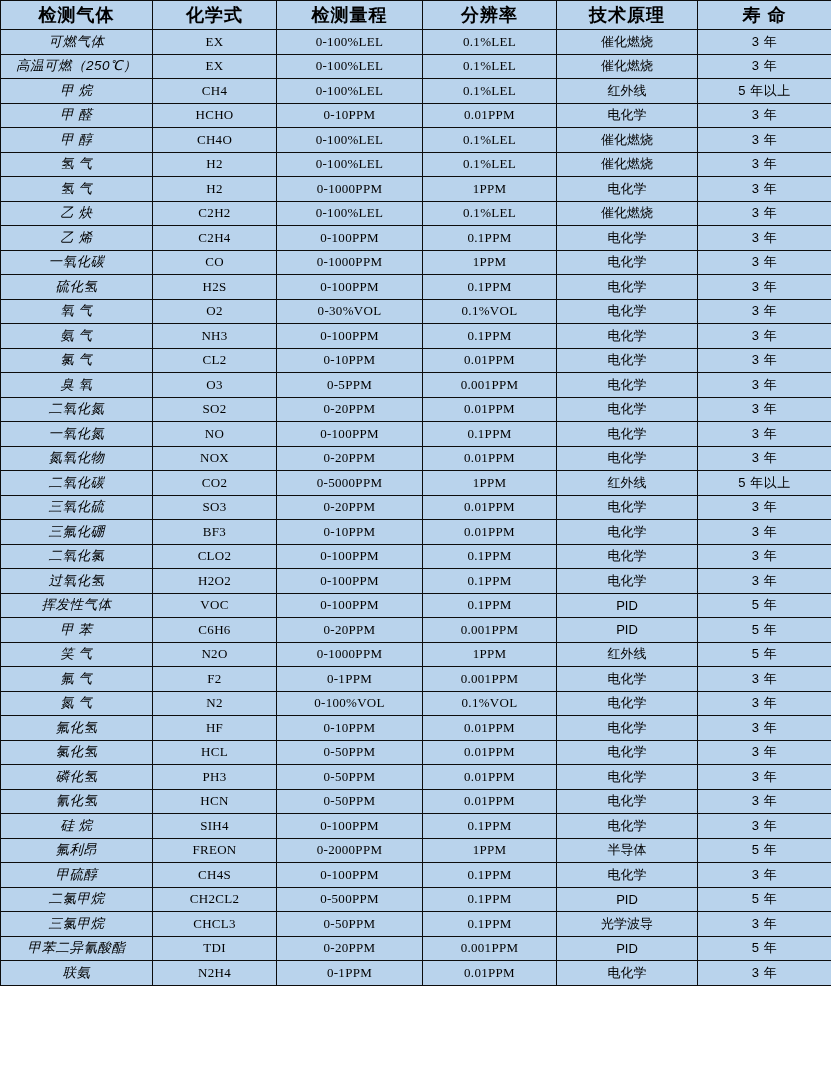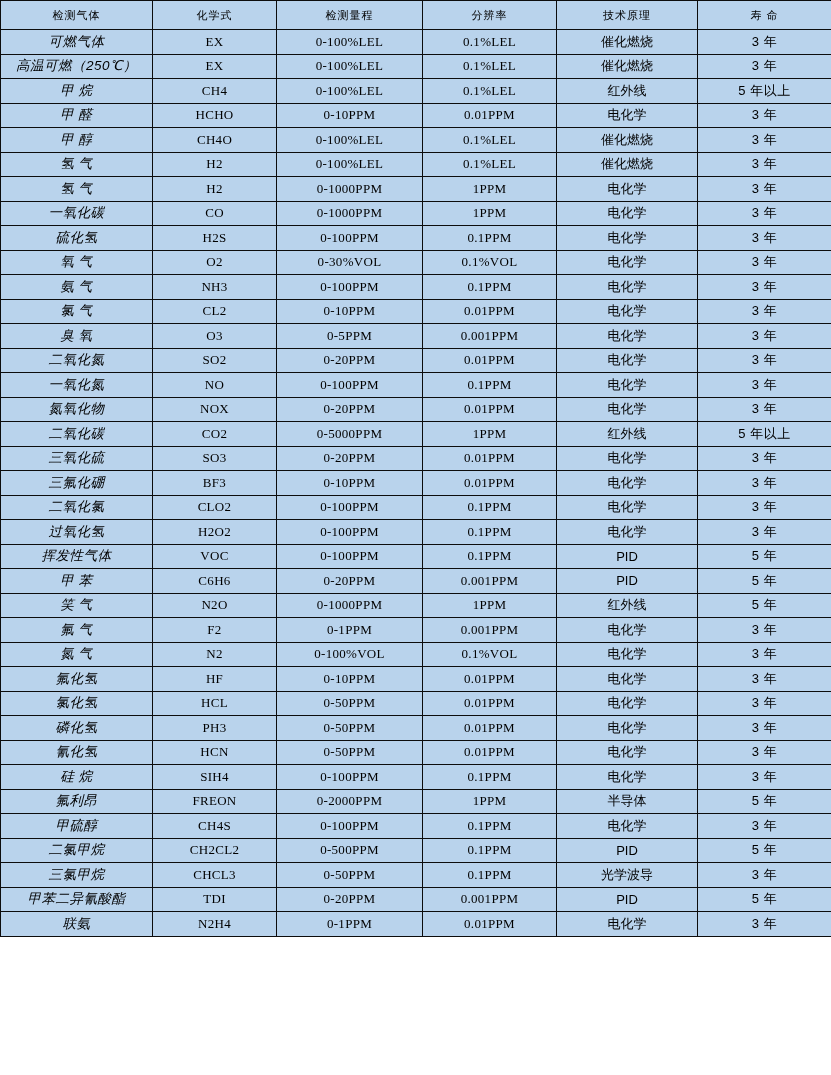--- a/index.html
+++ b/index.html
@@ -30,22 +30,22 @@
     text-align: center;
     vertical-align: middle;
     color: #000000;
     background: #b9d3ec;
     padding: 0;
     overflow: hidden;
     white-space: nowrap;
   }
   table.gas-table thead th {
     height: 28px;
-    font-size: 11px;
-    font-weight: normal;
+    font-size: 18px;
+    font-weight: bold;
     letter-spacing: 1px;
   }
   table.gas-table tbody td {
     height: 23.5px;
     font-size: 13px;
     font-weight: normal;
   }
   table.gas-table tbody td.name {
     font-size: 13.5px;
     letter-spacing: 0.5px;
@@ -139,20 +139,36 @@
       </tr>
       <tr>
         <td class="name">氢 气</td>
         <td class="formula">H2</td>
         <td class="range">0-1000PPM</td>
         <td class="resolution">1PPM</td>
         <td class="principle">电化学</td>
         <td class="life">3 年</td>
       </tr>
       <tr>
+        <td class="name">乙 炔</td>
+        <td class="formula">C2H2</td>
+        <td class="range">0-100%LEL</td>
+        <td class="resolution">0.1%LEL</td>
+        <td class="principle">催化燃烧</td>
+        <td class="life">3 年</td>
+      </tr>
+      <tr>
+        <td class="name">乙 烯</td>
+        <td class="formula">C2H4</td>
+        <td class="range">0-100PPM</td>
+        <td class="resolution">0.1PPM</td>
+        <td class="principle">电化学</td>
+        <td class="life">3 年</td>
+      </tr>
+      <tr>
         <td class="name">一氧化碳</td>
         <td class="formula">CO</td>
         <td class="range">0-1000PPM</td>
         <td class="resolution">1PPM</td>
         <td class="principle">电化学</td>
         <td class="life">3 年</td>
       </tr>
       <tr>
         <td class="name">硫化氢</td>
         <td class="formula">H2S</td>

